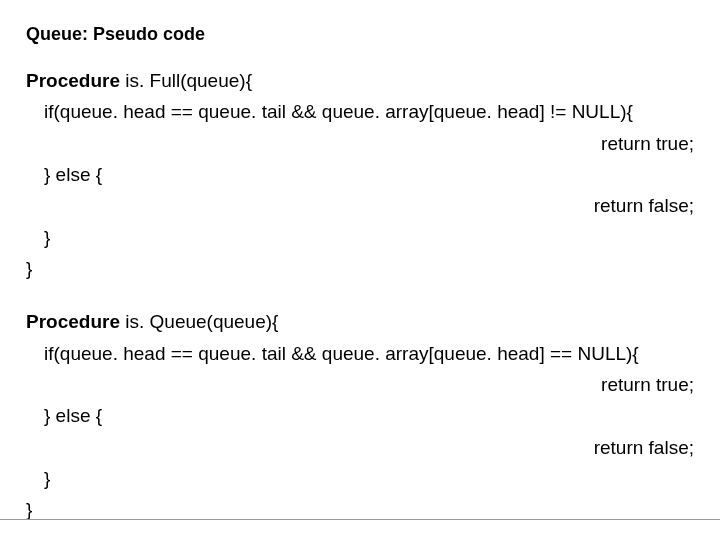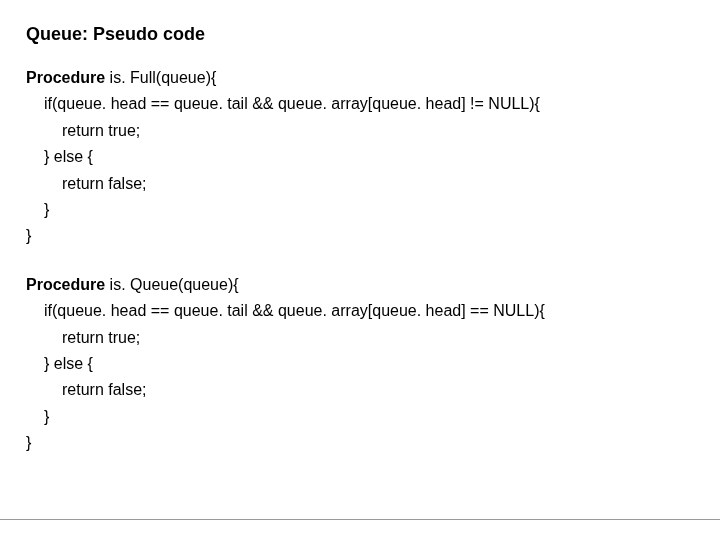--- a/index.html
+++ b/index.html
@@ -18,29 +18,29 @@
     height: 540px;
     padding: 24px 26px 16px 26px;
     position: relative;
   }
   .title {
     font-weight: 700;
     font-size: 18px;
     margin-bottom: 20px;
   }
   .block {
-    font-size: 16px;
+    font-size: 19px;
     line-height: 1.65;
     margin-bottom: 22px;
   }
   .bold {
     font-weight: 700;
   }
   .i1 { padding-left: 18px; }
-  .i2 { padding-left: 36px; }
+  .i2 { padding-left: 36px; text-align: right; }
   .rule {
     position: absolute;
     left: 0;
     right: 0;
     bottom: 20px;
     height: 1px;
     background: #9a9a9a;
   }
 </style>
 </head>

